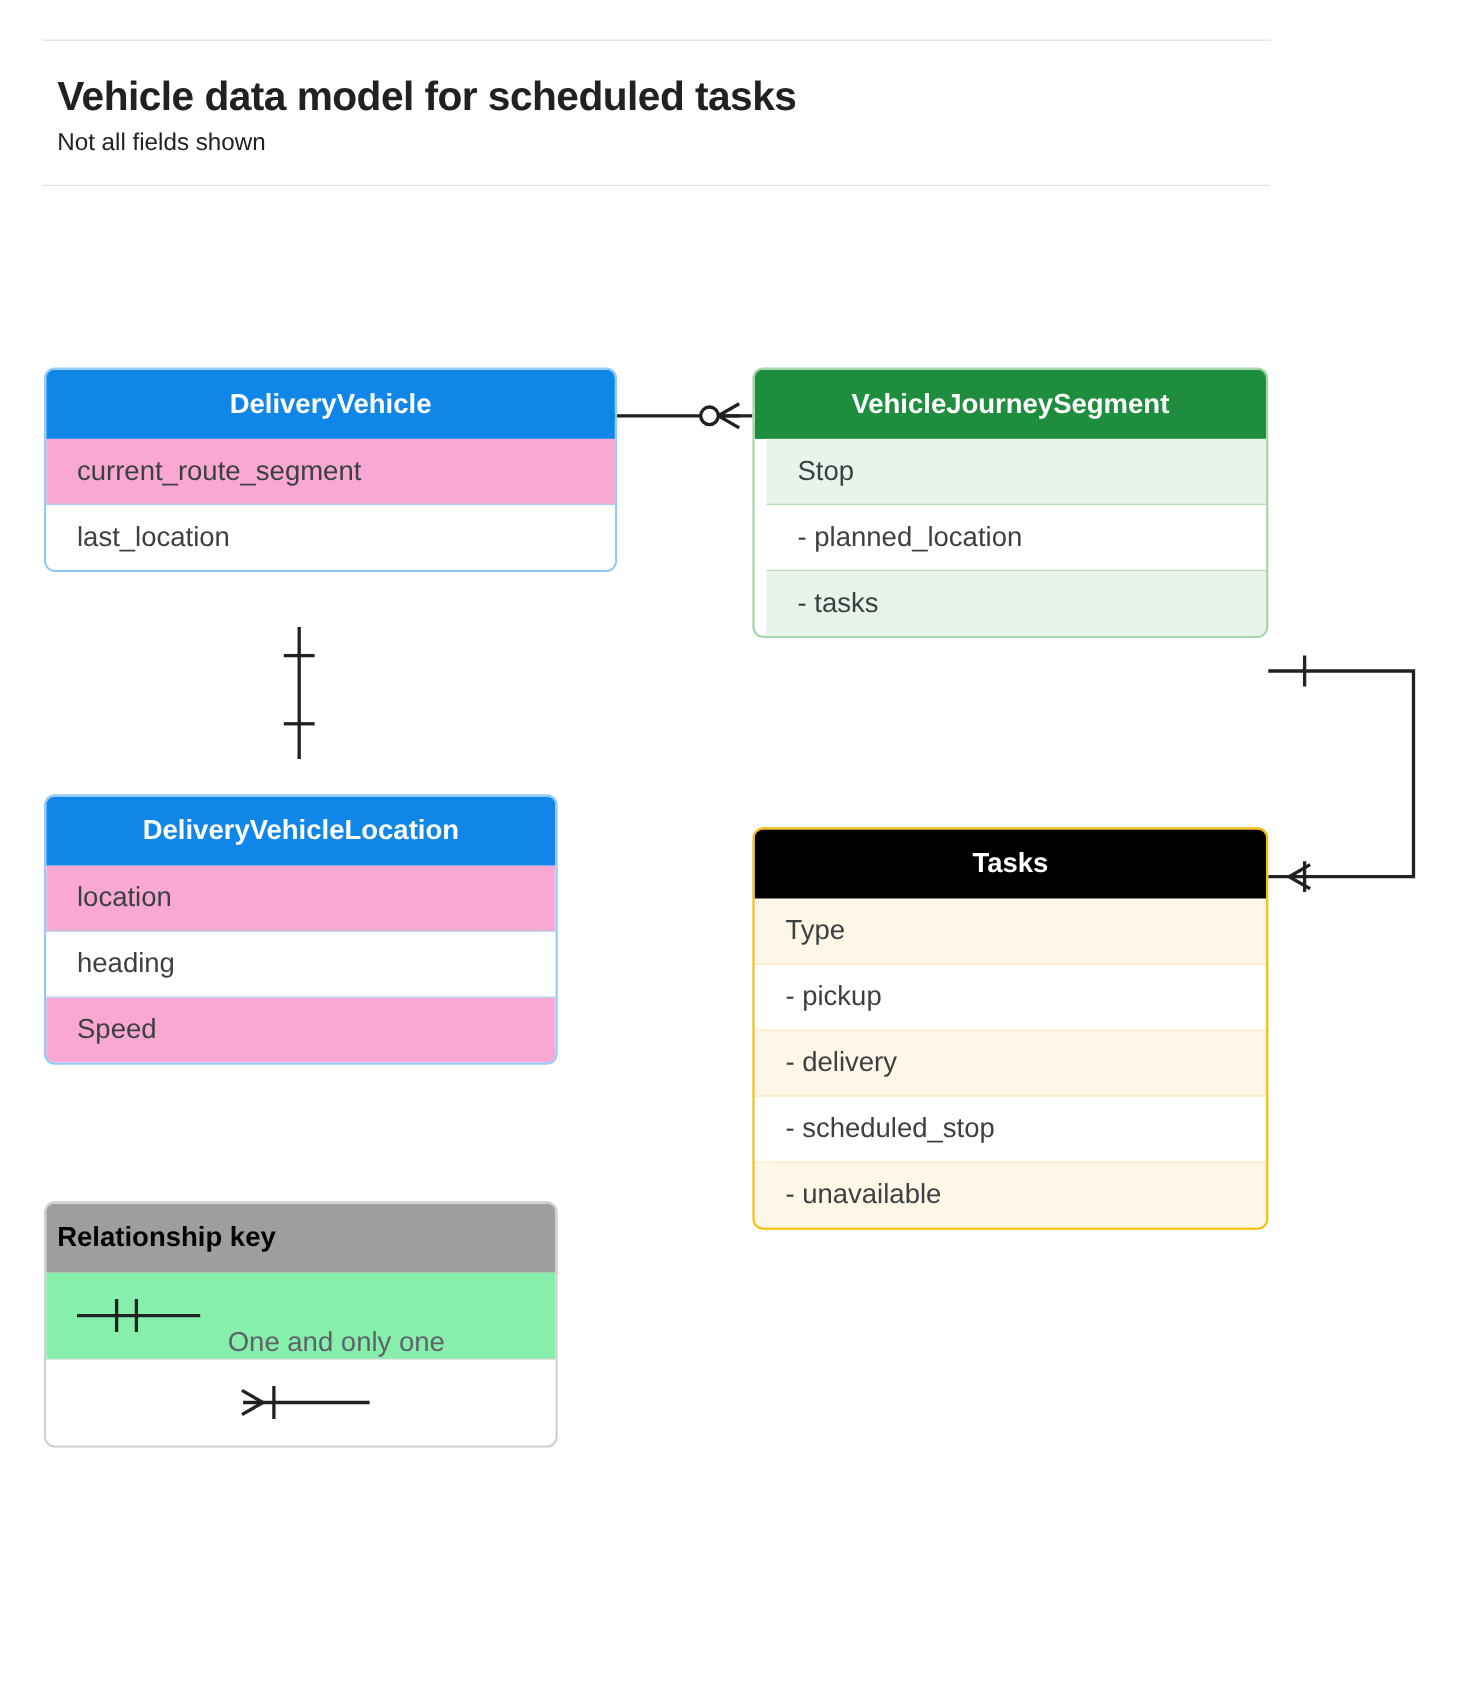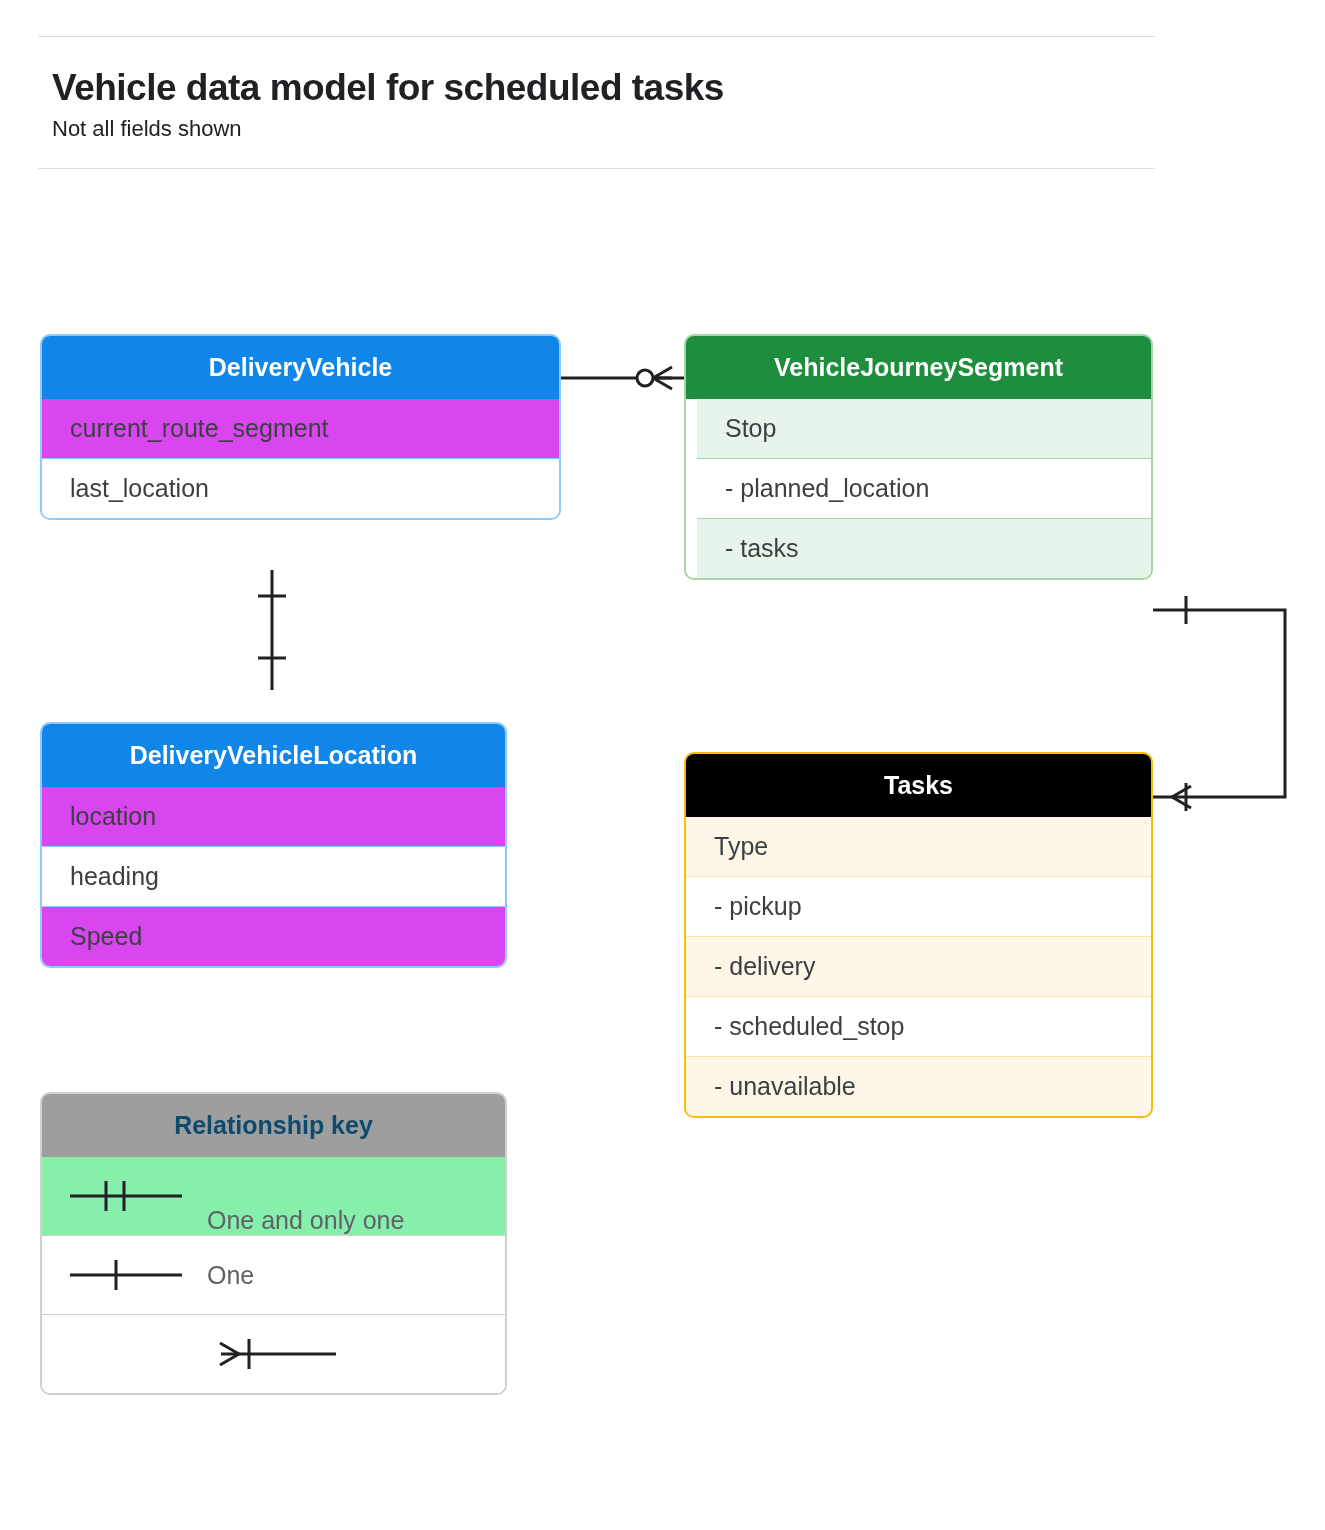--- a/index.html
+++ b/index.html
@@ -64,21 +64,21 @@
     box-sizing: border-box;
     border-bottom: 1px solid;
     white-space: nowrap;
   }
   .entity-row:last-child { border-bottom: none; }
 
   
   .blue { border: 2px solid #90caf9; }
   .blue .entity-title { background: #1086e8; }
   .blue .entity-row { border-bottom-color: #90caf9; background: #ffffff; }
-  .blue .entity-row.alt { background: #d946ef; }
+  .blue .entity-row.alt { background: #f9a8d4; }
 
   
   .green { border: 2px solid #a5d6a7; }
   .green .entity-title { background: #1e8e3e; }
   .green .entity-row { border-bottom-color: #a5d6a7; background: #ffffff; margin-left: 11px; }
   .green .entity-row.alt { background: #e7f4e9; }
 
   
   .orange { border: 2px solid #fbbc04; }
   .orange .entity-title { background: #000000; }
@@ -88,24 +88,23 @@
   
   .legend {
     position: absolute;
     box-sizing: border-box;
     border: 2px solid #d0d0d0;
     border-radius: 10px;
     overflow: hidden;
   }
   .legend-title {
     background: #9e9e9e;
-    color: #0c4a6e;
+    color: #000000;
     font-size: 25px;
     font-weight: bold;
-    text-align: center;
     padding: 17px 10px;
   }
   .legend-row {
     display: flex;
     align-items: center;
     height: 78px;
     border-bottom: 1px solid #d0d0d0;
     background: #ffffff;
   }
   .legend-row.alt { background: #86efac; align-items: flex-end; }
@@ -191,29 +190,20 @@
     <div class="legend-symbol">
       <svg width="165" height="78" viewBox="0 0 165 78">
         <line x1="28" y1="39" x2="140" y2="39" stroke="#202124" stroke-width="3"></line>
         <line x1="64" y1="24" x2="64" y2="54" stroke="#202124" stroke-width="3"></line>
         <line x1="82" y1="24" x2="82" y2="54" stroke="#202124" stroke-width="3"></line>
       </svg>
     </div>
     <div class="legend-label">One and only one</div>
   </div>
 
-  <div class="legend-row">
-    <div class="legend-symbol">
-      <svg width="165" height="78" viewBox="0 0 165 78">
-        <line x1="28" y1="39" x2="140" y2="39" stroke="#202124" stroke-width="3"></line>
-        <line x1="74" y1="24" x2="74" y2="54" stroke="#202124" stroke-width="3"></line>
-      </svg>
-    </div>
-    <div class="legend-label">One</div>
-  </div>
 
 
   <div class="legend-row">
     <div class="legend-symbol">
       <svg width="165" height="78" viewBox="0 0 165 78">
         <line x1="30" y1="39" x2="145" y2="39" stroke="#202124" stroke-width="3"></line>
         <path d="M 48 39 L 29 28 M 48 39 L 29 50" stroke="#202124" stroke-width="3" fill="none"></path>
         <line x1="58" y1="24" x2="58" y2="54" stroke="#202124" stroke-width="3"></line>
       </svg>
     </div>

